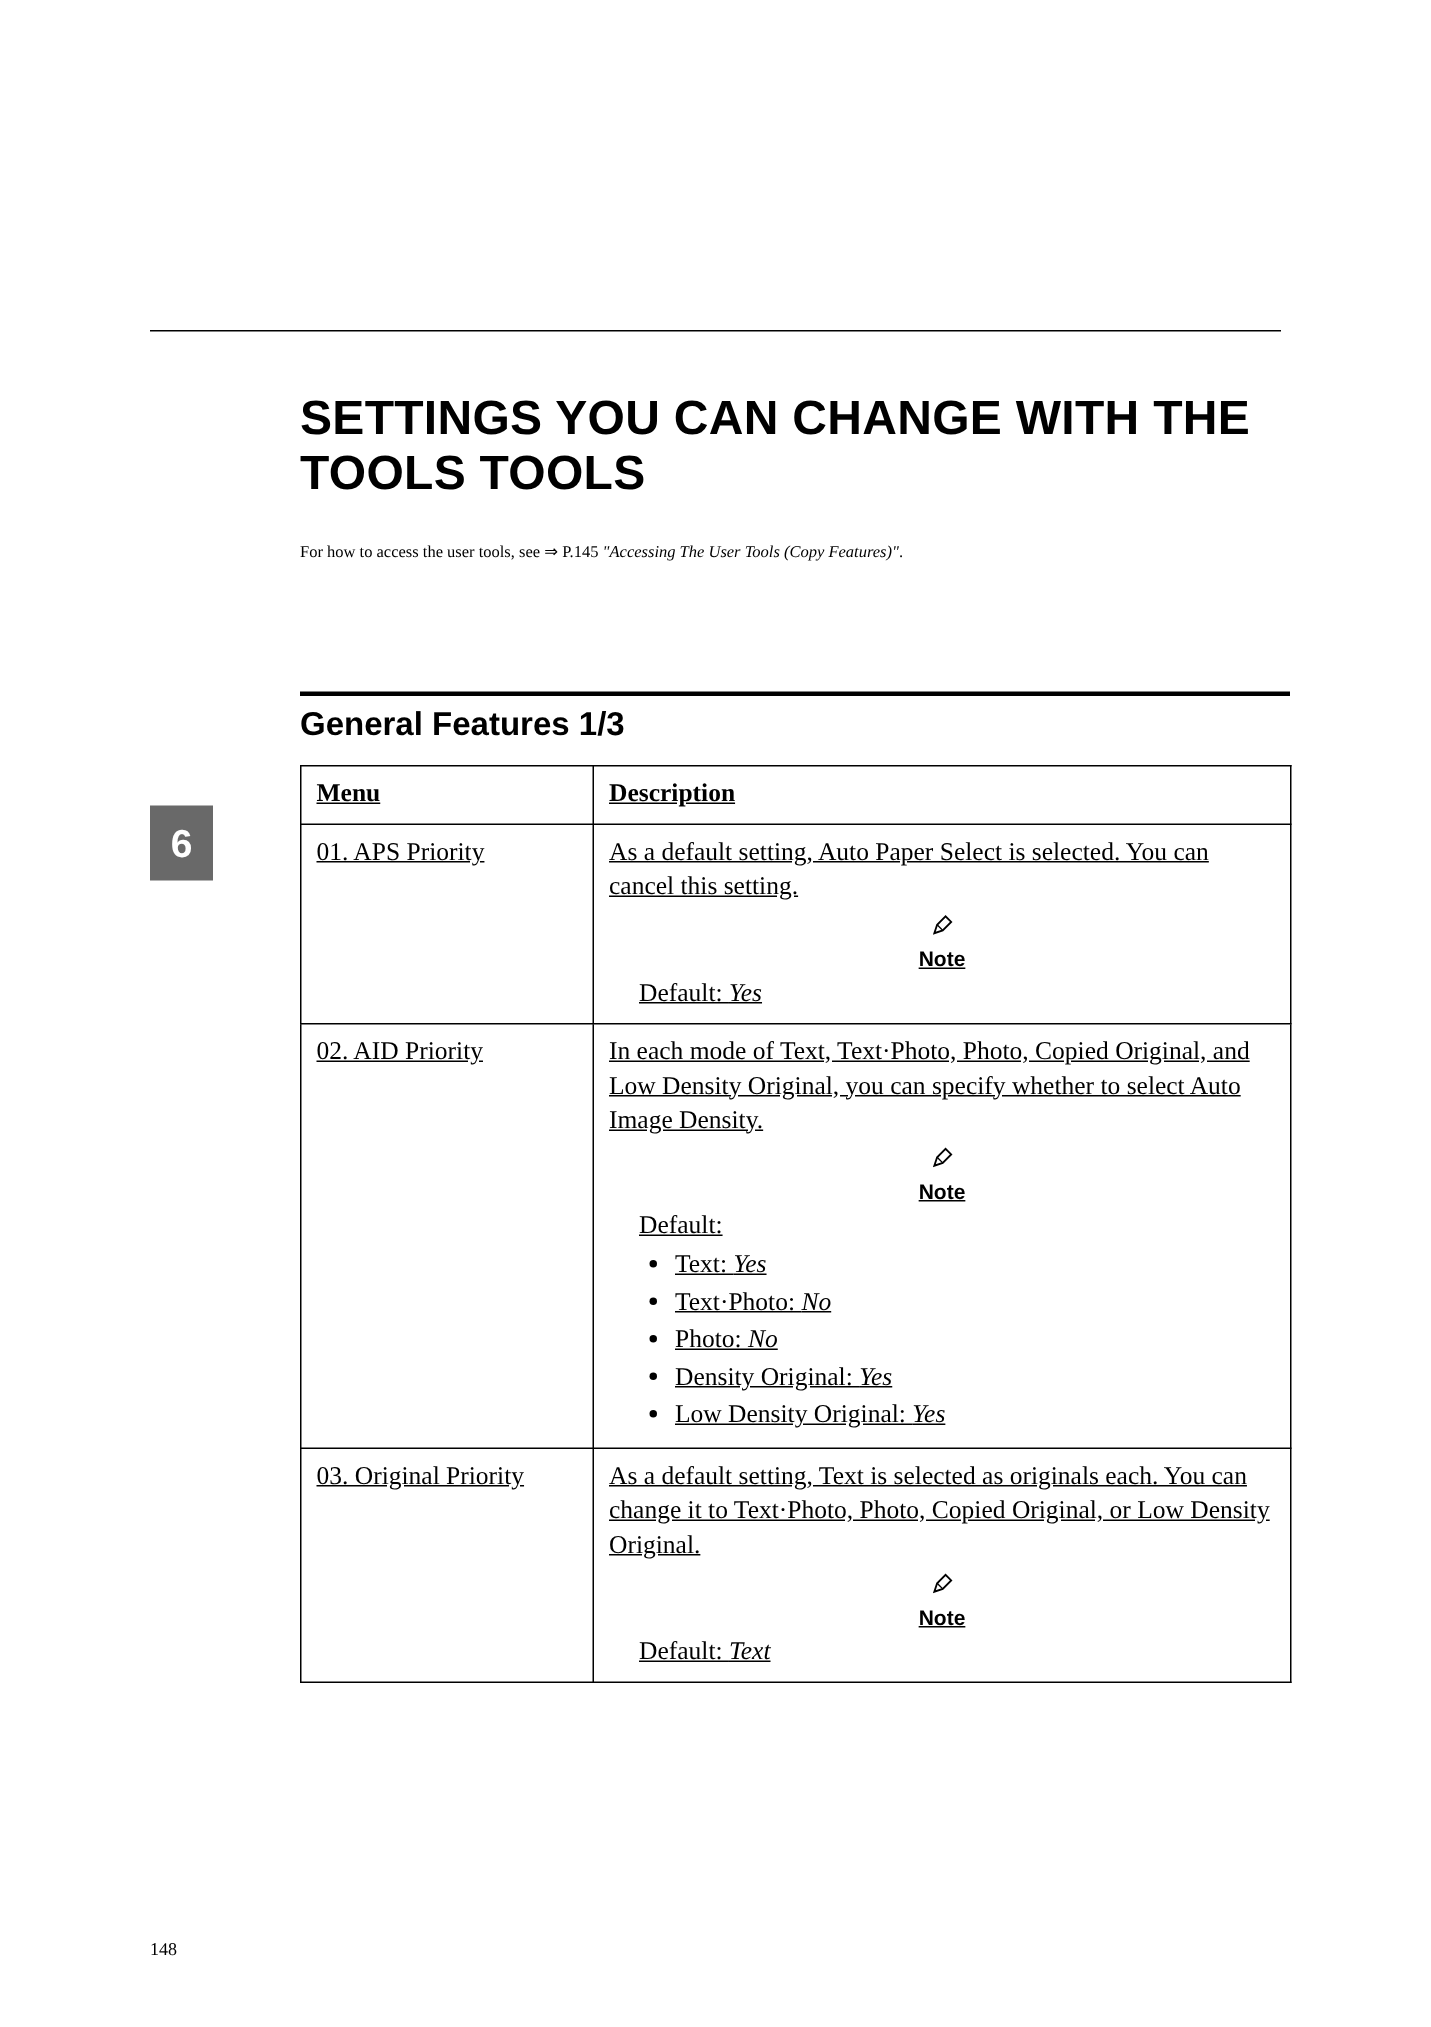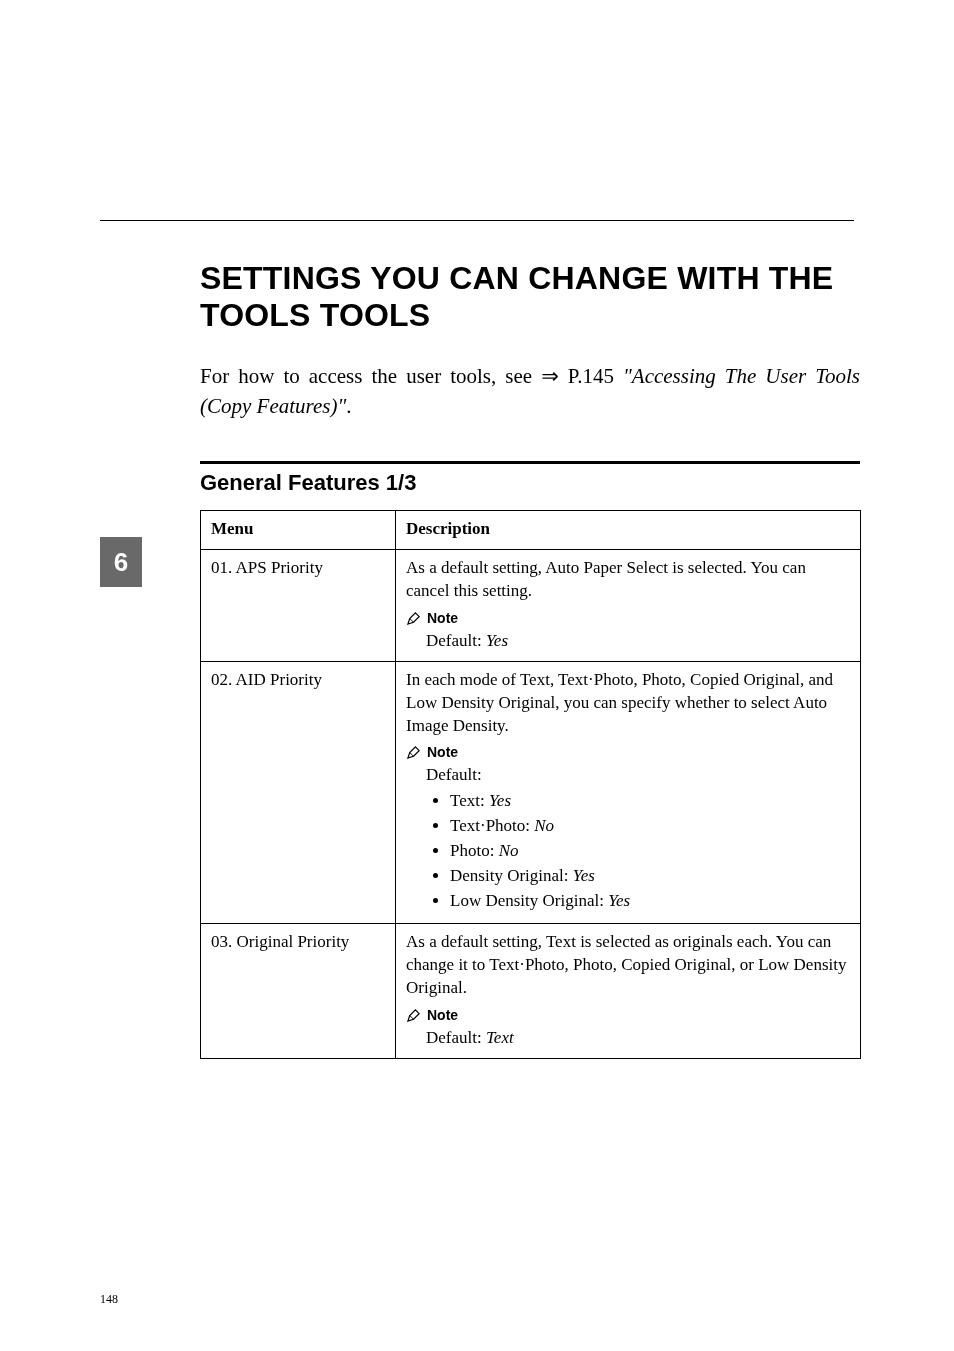--- a/index.html
+++ b/index.html
@@ -43,21 +43,21 @@
   .ref-label {
     font-family: Arial, Helvetica, sans-serif;
     font-size: 15px;
     font-weight: 700;
     display: flex;
     align-items: center;
     gap: 6px;
   }
   .ref-text {
     margin-top: 6px;
-    font-size: 21px;
+    font-size: 11px;
     line-height: 1.45;
     text-align: justify;
   }
   .ref-text .italic { font-style: italic; }
   .ref-text .arrow { font-family: Arial, sans-serif; }
   .section-rule {
     position: absolute;
     top: 461px;
     left: 200px;
     width: 660px;
@@ -74,20 +74,21 @@
   .table-wrap {
     position: absolute;
     top: 510px;
     left: 200px;
     width: 660px;
   }
   table {
     border-collapse: collapse;
     width: 100%;
     table-layout: fixed;
+    text-decoration: underline;
   }
   th, td {
     border: 1px solid #000;
     padding: 7px 10px 8px 10px;
     vertical-align: top;
     font-size: 17px;
     line-height: 1.35;
   }
   th {
     font-weight: 700;
@@ -97,20 +98,21 @@
   col.desc { width: 465px; }
   .note-label {
     font-family: Arial, Helvetica, sans-serif;
     font-size: 14px;
     font-weight: 700;
     display: flex;
     align-items: center;
     gap: 6px;
     margin-top: 6px;
     margin-bottom: 2px;
+    flex-direction: column;
   }
   .note-body {
     padding-left: 20px;
   }
   .note-body ul {
     list-style: disc;
     padding-left: 24px;
     margin-top: 3px;
   }
   .note-body ul li {

